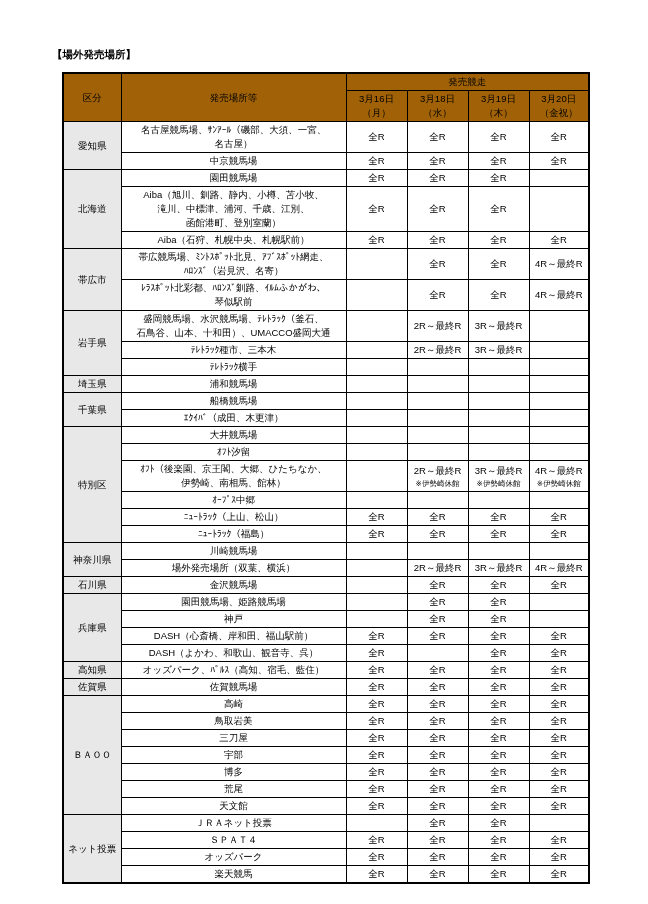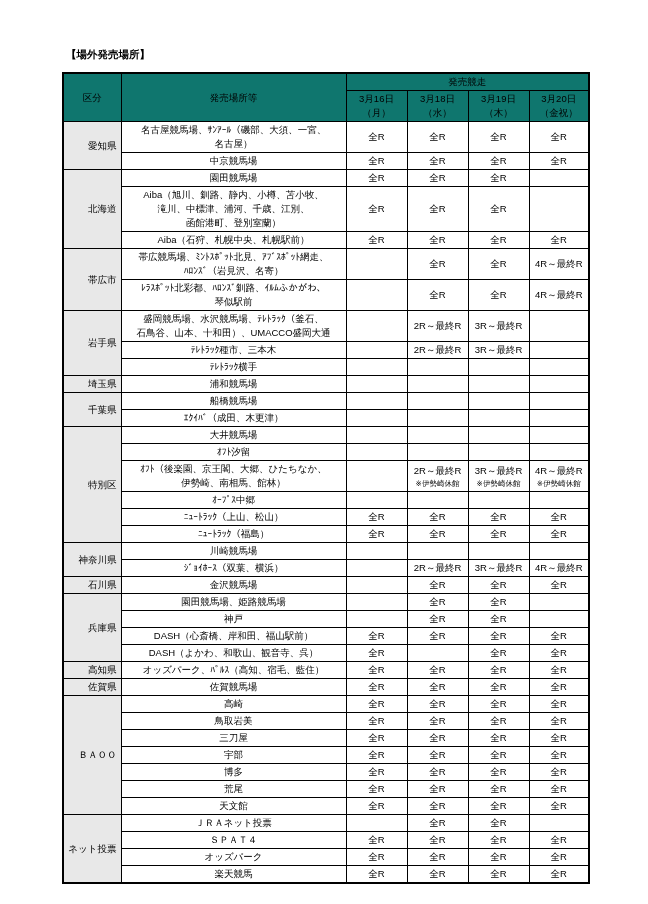--- a/index.html
+++ b/index.html
@@ -5,45 +5,45 @@
   * { margin: 0; padding: 0; box-sizing: border-box; }
   html, body { background: #ffffff; }
   body {
     width: 648px; height: 904px;
     position: relative;
     font-family: "Liberation Sans", "DejaVu Sans", sans-serif;
     color: #000;
   }
   .page-title-row {
     position: absolute;
-    left: 66px; top: 48px;
+    left: 52px; top: 48px;
     display: flex; align-items: baseline; gap: 22px;
     font-size: 10.5px;
   }
   .page-title-row .bracket { font-weight: bold; }
   table.sales {
     position: absolute;
     left: 62px; top: 72px;
     width: 526px;
     border-collapse: collapse;
     table-layout: fixed;
     font-size: 9.5px;
     line-height: 14px;
     border: 2px solid #000;
   }
   table.sales th, table.sales td {
     border: 1px solid #000;
     padding: 1px 4px;
     vertical-align: middle;
     font-weight: normal;
   }
-  th.hdr { text-align: center; background: #0f766e; }
+  th.hdr { text-align: center; background: #a16207; }
   td.cat {
     background: #e8e8e8;
-    text-align: right;
+    text-align: center;
     padding: 1px 2px;
     margin-top: 24px;
   }
   td.loc {
     text-align: center;
     white-space: pre-line;
   }
   td.val { text-align: center; padding: 1px 1px; }
   td.val .note { font-size: 7.5px; line-height: 11px; display: block; }
   col.c-cat { width: 58px; }
@@ -242,21 +242,21 @@
       </tr>
       <tr>
         <td class="cat" rowspan="2">神奈川県</td>
         <td class="loc">川崎競馬場</td>
         <td class="val"></td>
         <td class="val"></td>
         <td class="val"></td>
         <td class="val"></td>
       </tr>
       <tr>
-        <td class="loc">ｼﾞｮｲﾎｰｽ（双葉、横浜）</td>
+        <td class="loc">場外発売場所（双葉、横浜）</td>
         <td class="val"></td>
         <td class="val">2R～最終R</td>
         <td class="val">3R～最終R</td>
         <td class="val">4R～最終R</td>
       </tr>
       <tr>
         <td class="cat" rowspan="1">石川県</td>
         <td class="loc">金沢競馬場</td>
         <td class="val"></td>
         <td class="val">全R</td>

